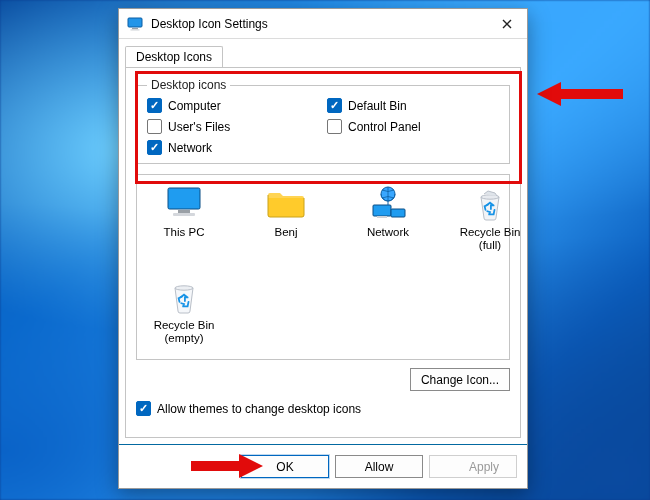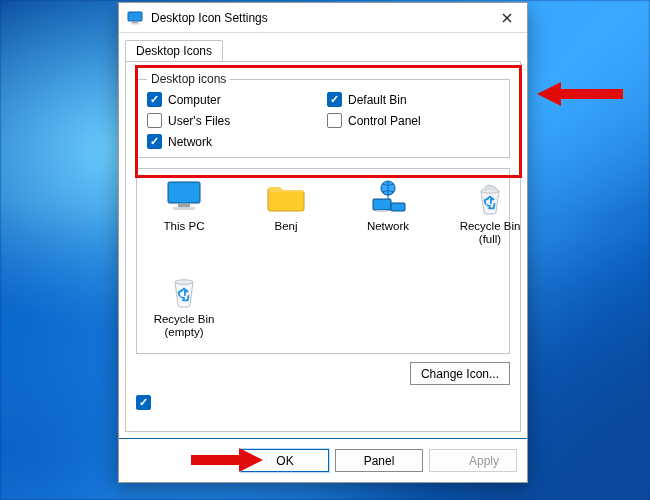--- a/index.html
+++ b/index.html
@@ -20,21 +20,21 @@
       radial-gradient(120% 80% at 80% 0%, #3aa9ff 0%, rgba(58,169,255,0) 55%),
       radial-gradient(120% 90% at 0% 90%, #0a63c8 0%, rgba(10,99,200,0) 55%),
       radial-gradient(70% 60% at 20% 30%, #6fd0ff 0%, rgba(111,208,255,0) 60%),
       radial-gradient(80% 80% at 95% 95%, #0a4aa0 0%, rgba(10,74,160,0) 60%),
       linear-gradient(135deg, #074a9e 0%, #0b6fd1 30%, #3aa8ff 55%, #0b5fbf 80%, #063e85 100%);
     filter: blur(1px);
   }
 
   .window {
     position: absolute;
-    left: 118px; top: 2px;
+    left: 118px; top: 8px;
     width: 410px; height: 481px;
     background: #fff;
     border: 1px solid #9a9a9a;
     box-shadow: 0 6px 20px rgba(0,0,0,.35);
     display: flex; flex-direction: column;
   }
 
   .titlebar {
     height: 30px;
     display: flex; align-items: center;
@@ -276,28 +276,29 @@
       </div>
     </div>
 
     <div class="row-buttons">
       <button class="btn">Change Icon...</button>
     </div>
 
     <div class="allow-row">
       <label class="chk">
         <span class="box on"></span>
+        <span>Allow themes to change desktop icons</span>
       </label>
     </div>
   </div>
 
   <div class="bottom-bar">
     <div class="arrow" style="left:70px; top:6px;">
       <svg width="76" height="30" viewBox="0 0 76 30">
         <path d="M2 15 L54 15" stroke="#e10b0b" stroke-width="10" fill="none"></path>
         <polygon points="74,15 50,3 50,27" fill="#e10b0b"></polygon>
       </svg>
     </div>
     <button class="btn default">OK</button>
-    <button class="btn">Panel</button>
+    <button class="btn">Allow</button>
     <button class="btn disabled">Apply</button>
   </div>
 </div>
 
 </body></html>

